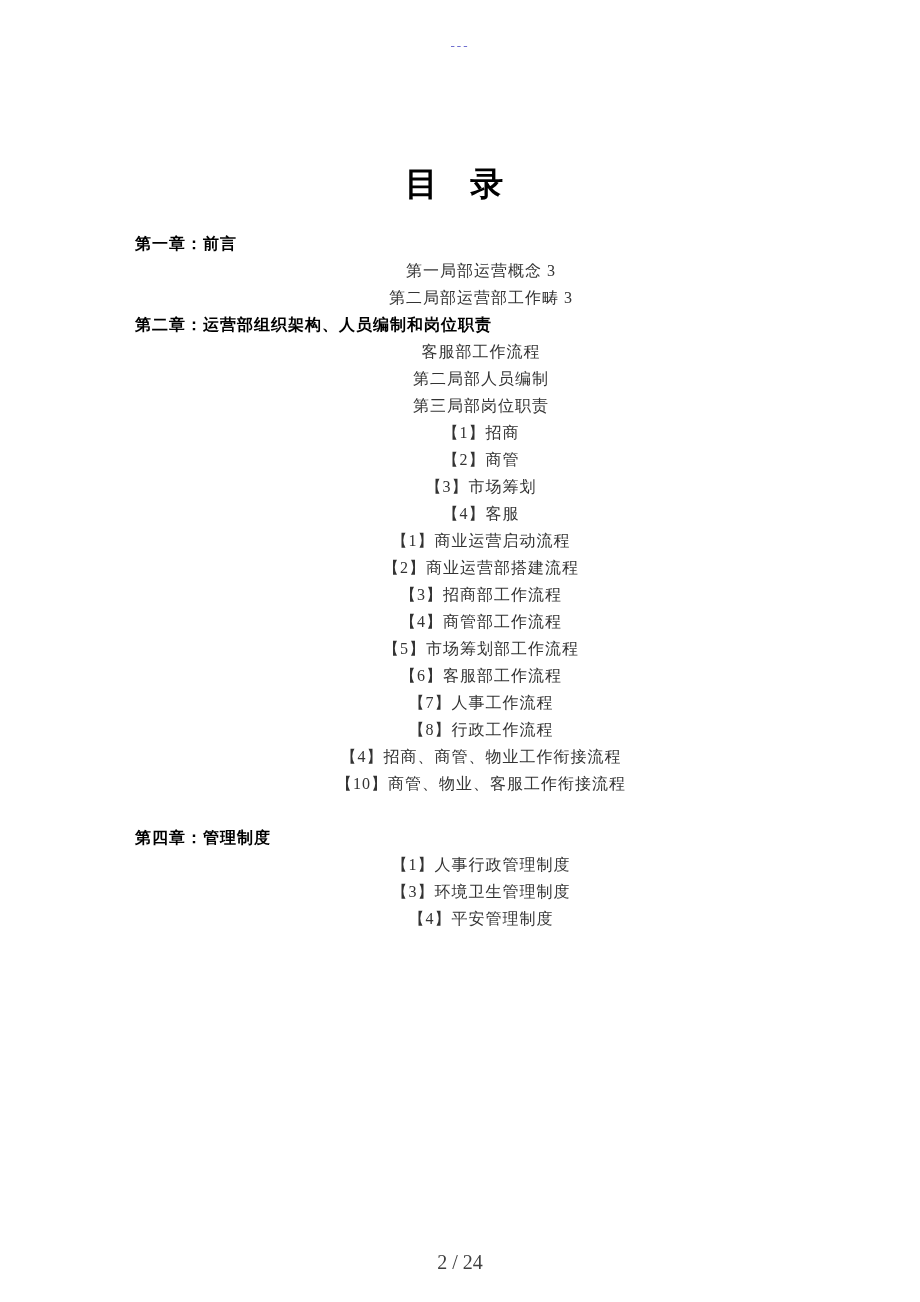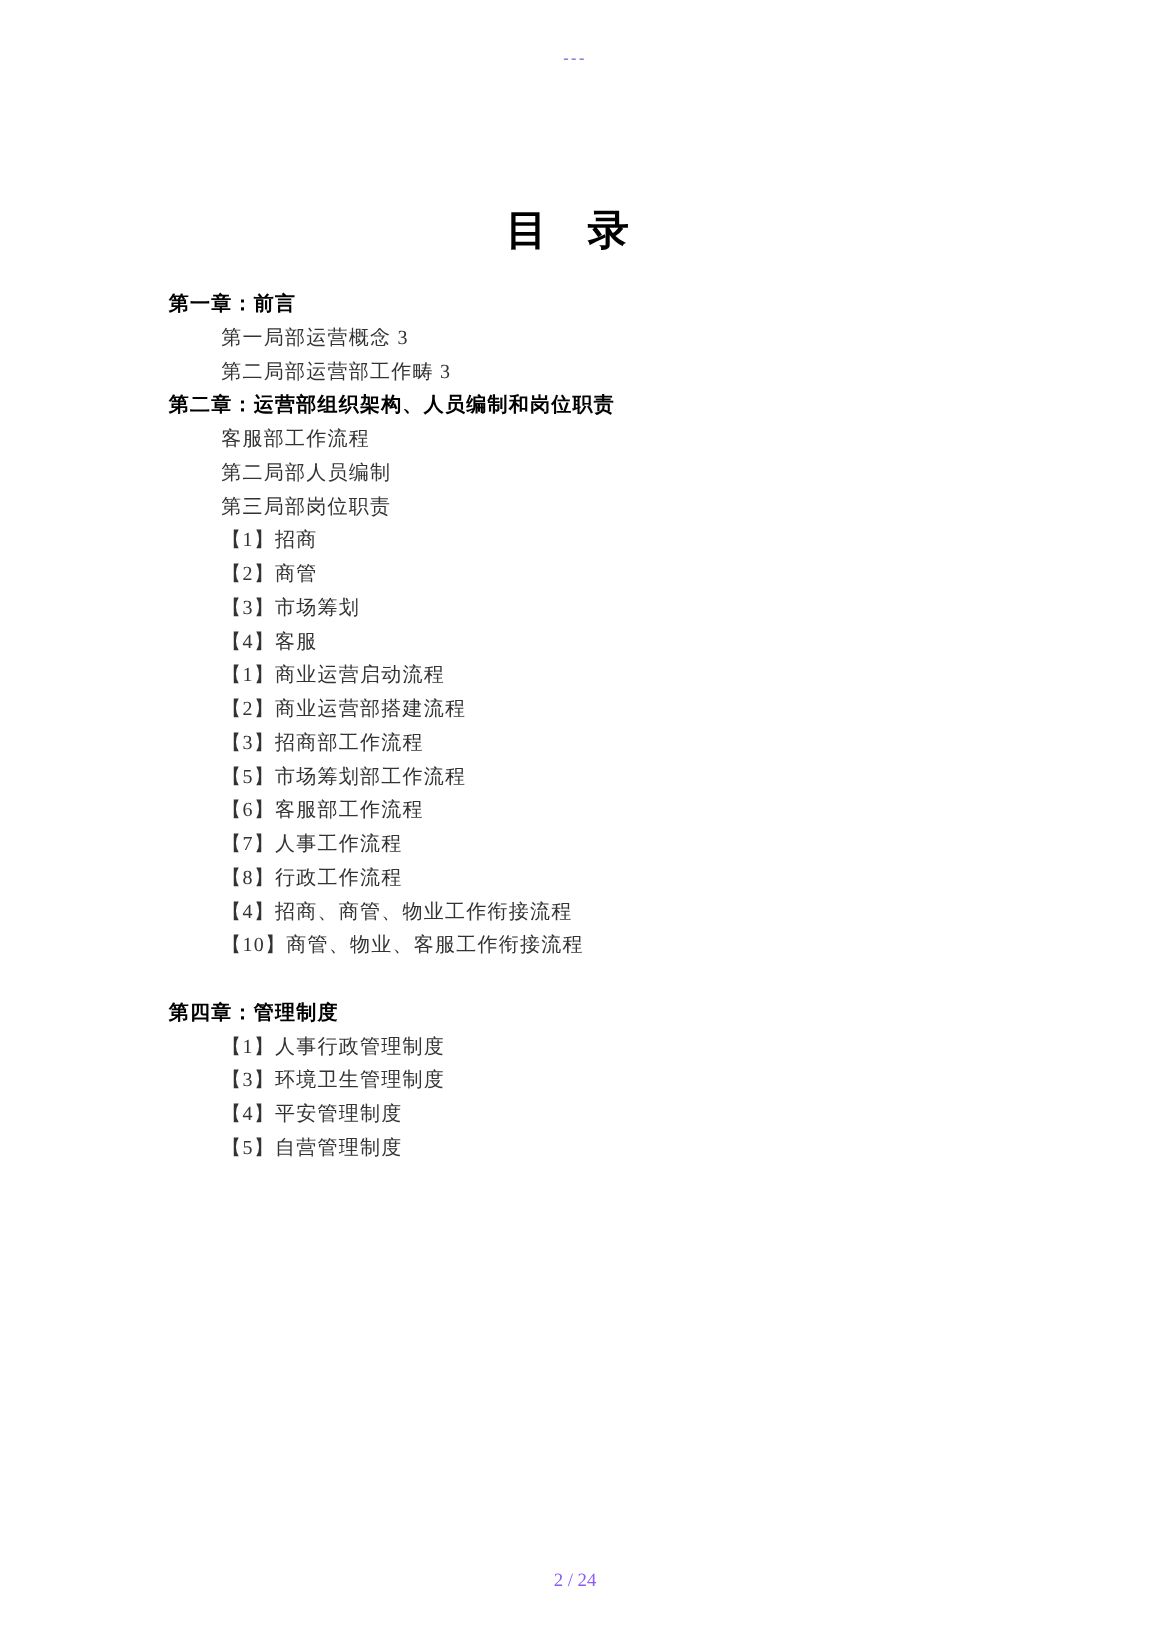--- a/index.html
+++ b/index.html
@@ -42,28 +42,29 @@
       line-height: 27px;
     }
     .chapter-heading {
       font-weight: bold;
       letter-spacing: 1px;
     }
     .toc-item {
       padding-left: 42px;
       letter-spacing: 1px;
       color: #333333;
+      text-align: center;
     }
     .page-number {
       position: absolute;
       bottom: 28px;
       left: 50%;
       transform: translateX(-50%);
-      font-size: 15px;
-      color: #8b5cf6;
+      font-size: 20px;
+      color: #404040;
     }
     .spacer {
       height: 27px;
     }
   </style>
 </head>
 <body>
 
 <div class="header-mark">---</div>
 
@@ -80,30 +81,30 @@
   <div class="toc-item">第二局部人员编制</div>
   <div class="toc-item">第三局部岗位职责</div>
   <div class="toc-item">【1】招商</div>
   <div class="toc-item">【2】商管</div>
   <div class="toc-item">【3】市场筹划</div>
   <div class="toc-item">【4】客服</div>
 
   <div class="toc-item">【1】商业运营启动流程</div>
   <div class="toc-item">【2】商业运营部搭建流程</div>
   <div class="toc-item">【3】招商部工作流程</div>
+  <div class="toc-item">【4】商管部工作流程</div>
   <div class="toc-item">【5】市场筹划部工作流程</div>
   <div class="toc-item">【6】客服部工作流程</div>
   <div class="toc-item">【7】人事工作流程</div>
   <div class="toc-item">【8】行政工作流程</div>
   <div class="toc-item">【4】招商、商管、物业工作衔接流程</div>
   <div class="toc-item">【10】商管、物业、客服工作衔接流程</div>
 
   <div class="spacer"></div>
 
   <div class="chapter-heading">第四章：管理制度</div>
   <div class="toc-item">【1】人事行政管理制度</div>
   <div class="toc-item">【3】环境卫生管理制度</div>
   <div class="toc-item">【4】平安管理制度</div>
-  <div class="toc-item">【5】自营管理制度</div>
 
 </div>
 
 <div class="page-number">2 / 24</div>
 
 </body></html>

